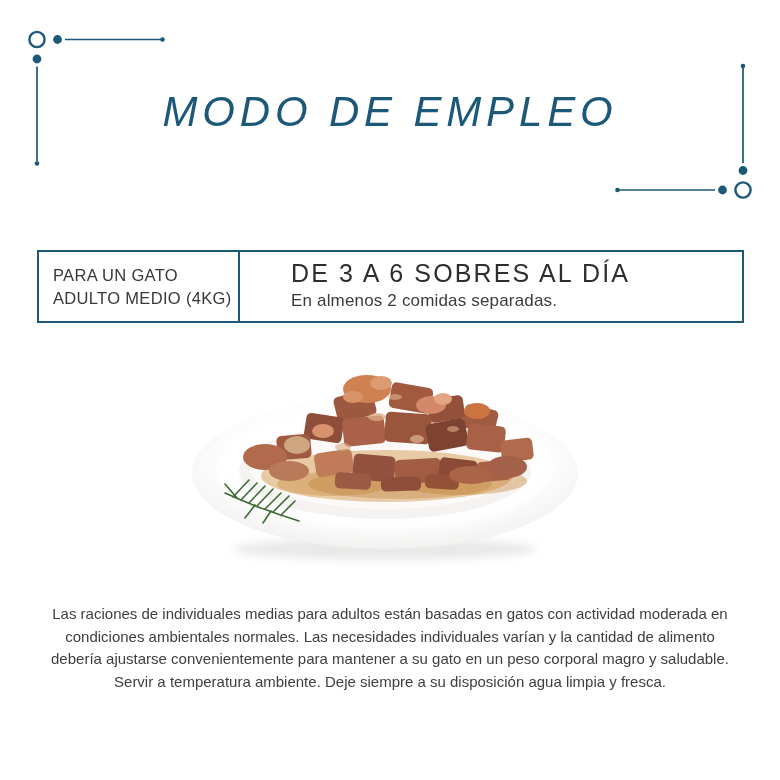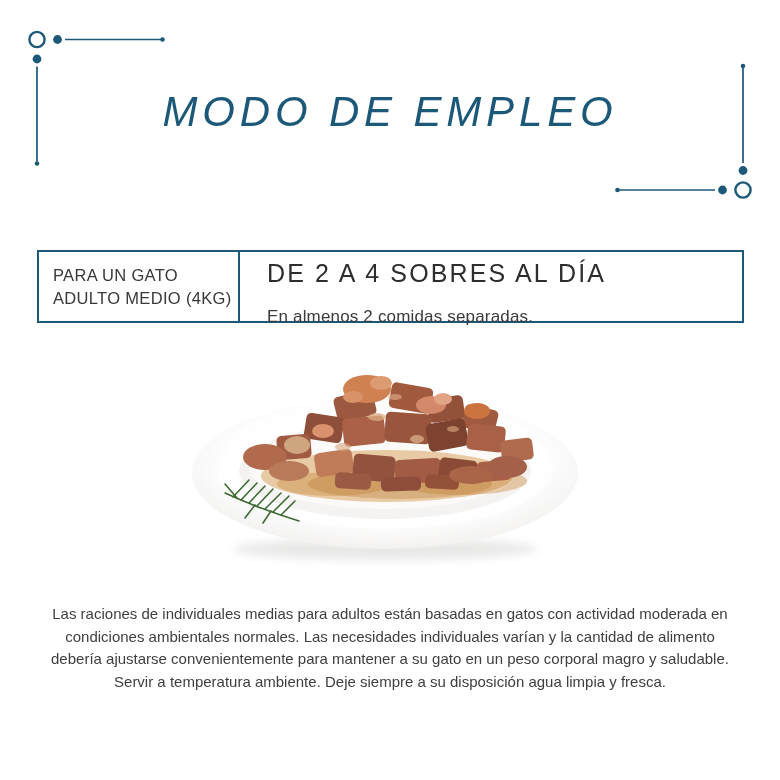--- a/index.html
+++ b/index.html
@@ -27,36 +27,37 @@
     letter-spacing:.115em;
     color:var(--accent);
     font-weight:400;
     font-style:italic;
   }
 
   .dosage-table{
     position:absolute;left:37px;top:250px;width:707px;height:73px;
     border:2px solid var(--accent);
     display:flex;
+    gap:24px;
   }
   .dosage-subject{
     width:201px;flex:0 0 201px;
     border-right:2px solid var(--accent);
     display:flex;flex-direction:column;justify-content:center;
     padding-left:14px;
     font-size:16.5px;line-height:1.36;letter-spacing:.02em;
     color:#383838;
   }
   .dosage-amount{flex:1;padding:7px 0 0 27px;}
   .dosage-amount-title{
     font-size:25px;letter-spacing:.085em;color:var(--heading-text);
     font-weight:400;line-height:1.15;
   }
   .dosage-amount-subtitle{
-    font-size:17px;color:#3b3b3b;margin-top:19px;letter-spacing:.01em;
+    font-size:17px;color:#3b3b3b;margin-top:3px;letter-spacing:.01em;
   }
 
   .plate{position:absolute;left:185px;top:363px;width:400px;height:217px;}
 
   .footer-text{
     position:absolute;left:40px;top:603px;width:700px;
     text-align:center;
     font-size:15px;line-height:22.5px;
     color:var(--body-text);
   }
@@ -90,21 +91,21 @@
   </svg>
 
   <div class="title">MODO DE EMPLEO</div>
 
   <div class="dosage-table">
     <div class="dosage-subject">
       <div>PARA UN GATO</div>
       <div>ADULTO MEDIO (4KG)</div>
     </div>
     <div class="dosage-amount">
-      <div class="dosage-amount-title">DE 2 A 4 SOBRES AL DÍA</div>
+      <div class="dosage-amount-title">DE 3 A 6 SOBRES AL DÍA</div>
       <div class="dosage-amount-subtitle">En almenos 2 comidas separadas.</div>
     </div>
   </div>
 
   <svg class="plate" viewBox="0 0 400 217" xmlns="http://www.w3.org/2000/svg" aria-hidden="true">
     <defs>
       <radialGradient id="plateGrad" cx="0.5" cy="0.42" r="0.66">
         <stop offset="0%" stop-color="#ffffff"></stop>
         <stop offset="62%" stop-color="#fefefe"></stop>
         <stop offset="85%" stop-color="#f4f3f2"></stop>

